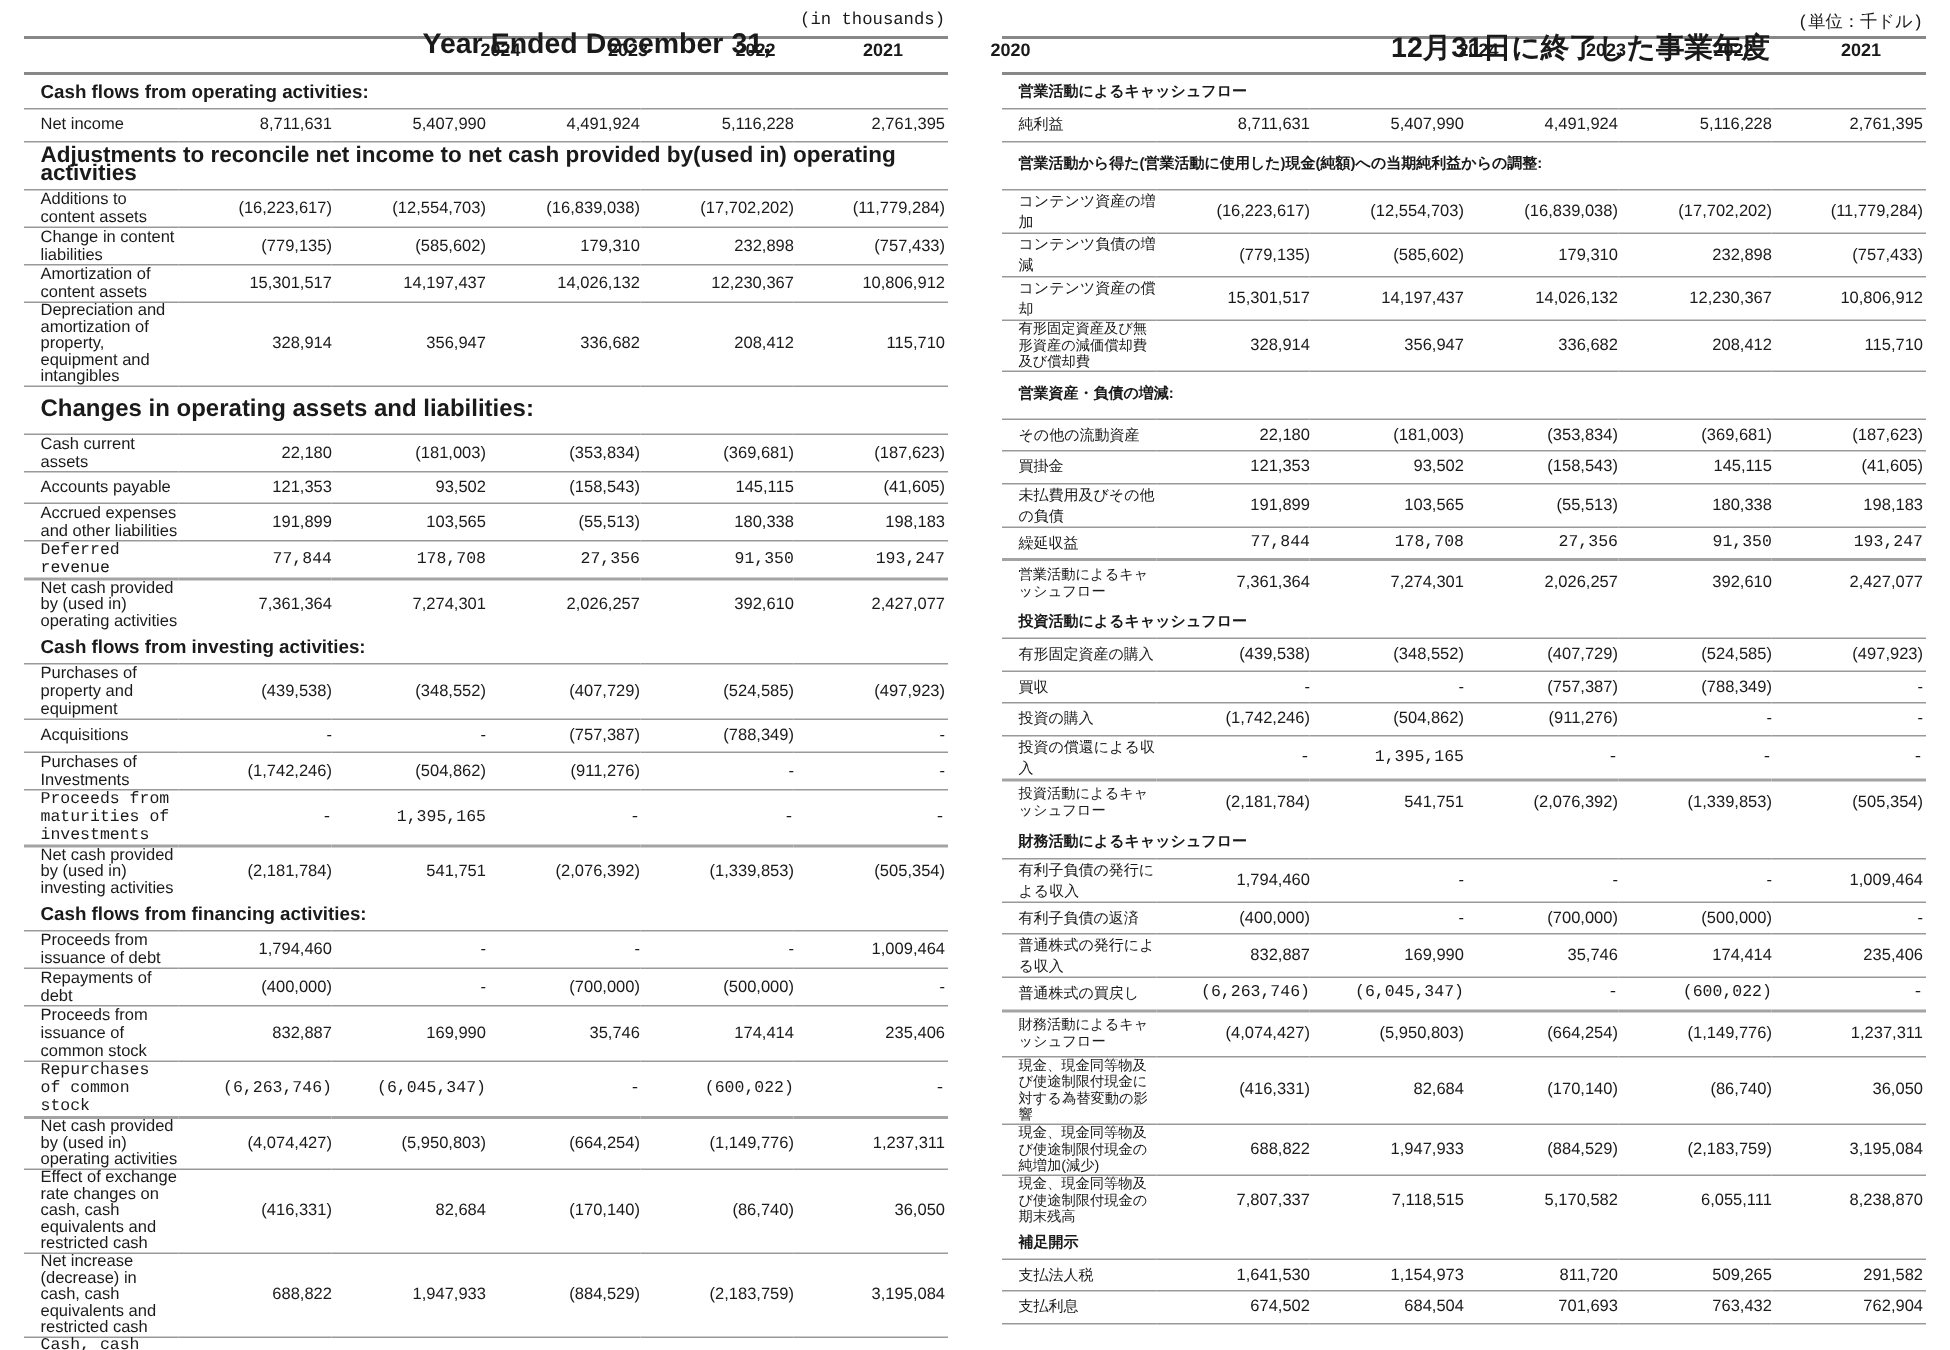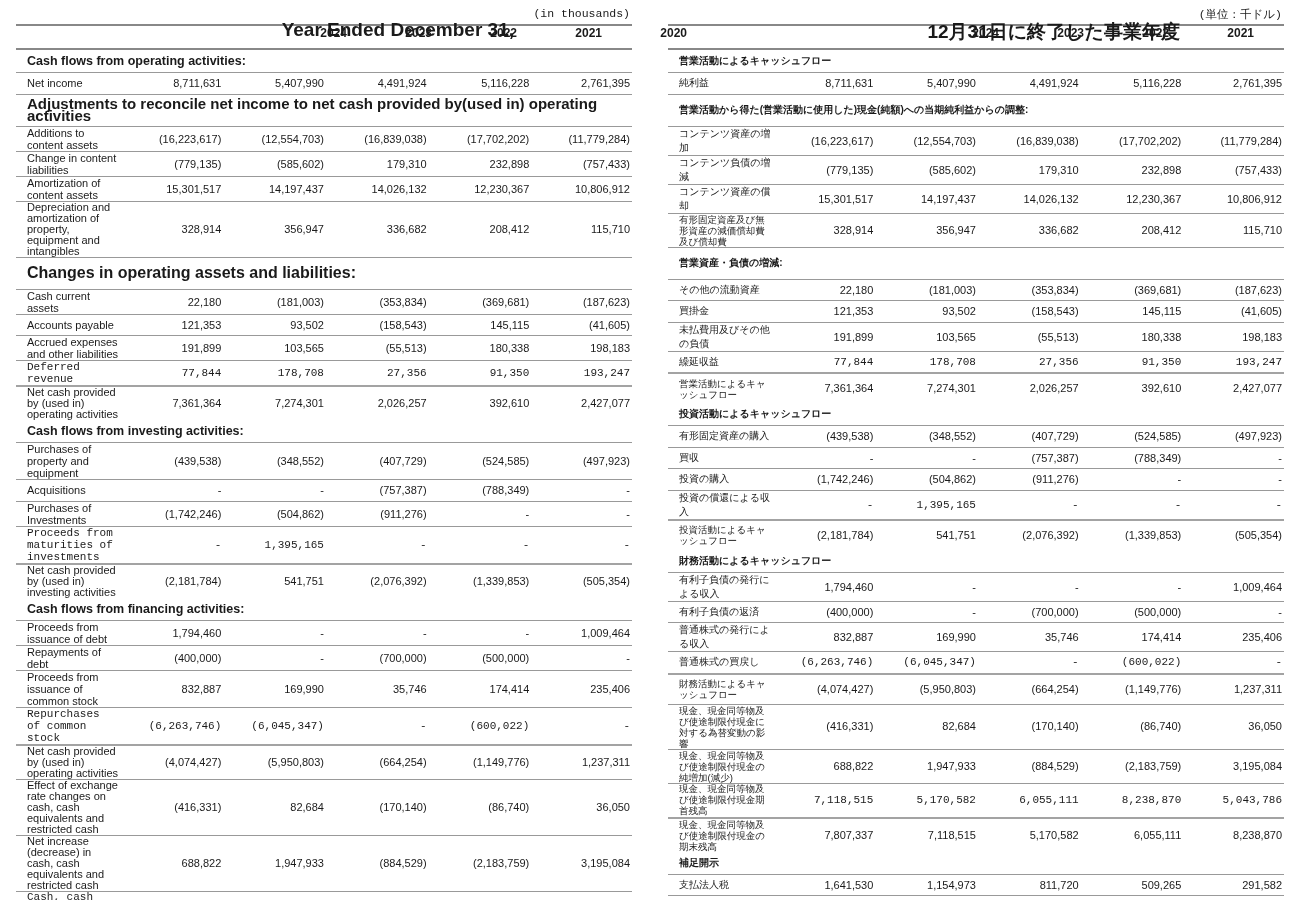--- a/index.html
+++ b/index.html
@@ -450,28 +450,20 @@
           <td class="n">36,050</td>
         </tr>
         <tr class="r2">
           <td class="l">現金、現金同等物及び使途制限付現金の純増加(減少)</td>
           <td class="n">688,822</td>
           <td class="n">1,947,933</td>
           <td class="n">(884,529)</td>
           <td class="n">(2,183,759)</td>
           <td class="n">3,195,084</td>
         </tr>
-        <tr class="r2 thick">
-          <td class="l">現金、現金同等物及び使途制限付現金期首残高</td>
-          <td class="n">7,118,515</td>
-          <td class="n">5,170,582</td>
-          <td class="n">6,055,111</td>
-          <td class="n">8,238,870</td>
-          <td class="n">5,043,786</td>
-        </tr>
         <tr class="r2">
           <td class="l" style="border-bottom: none;">現金、現金同等物及び使途制限付現金の期末残高</td>
           <td class="n" style="border-bottom: none;">7,807,337</td>
           <td class="n" style="border-bottom: none;">7,118,515</td>
           <td class="n" style="border-bottom: none;">5,170,582</td>
           <td class="n" style="border-bottom: none;">6,055,111</td>
           <td class="n" style="border-bottom: none;">8,238,870</td>
         </tr>
         <tr class="h">
           <td class="l" colspan="6">補足開示</td>

